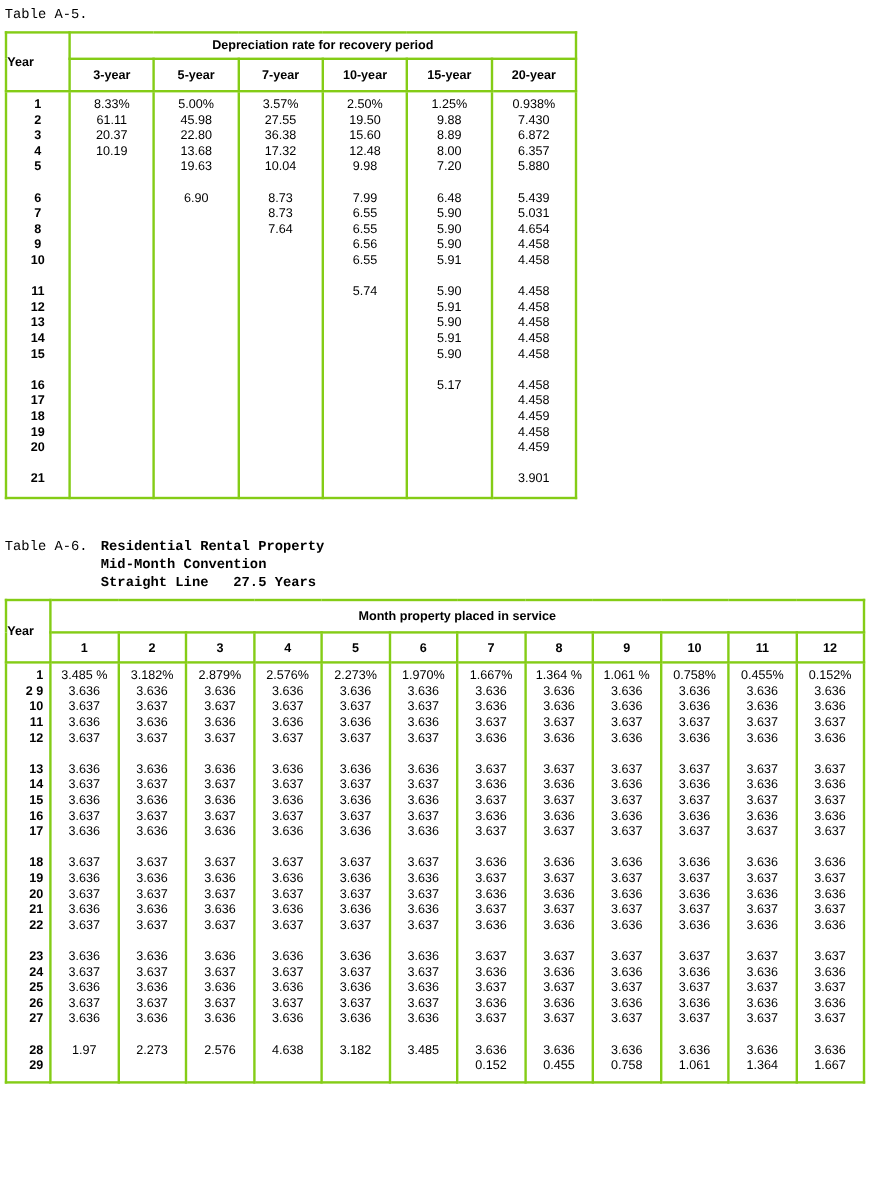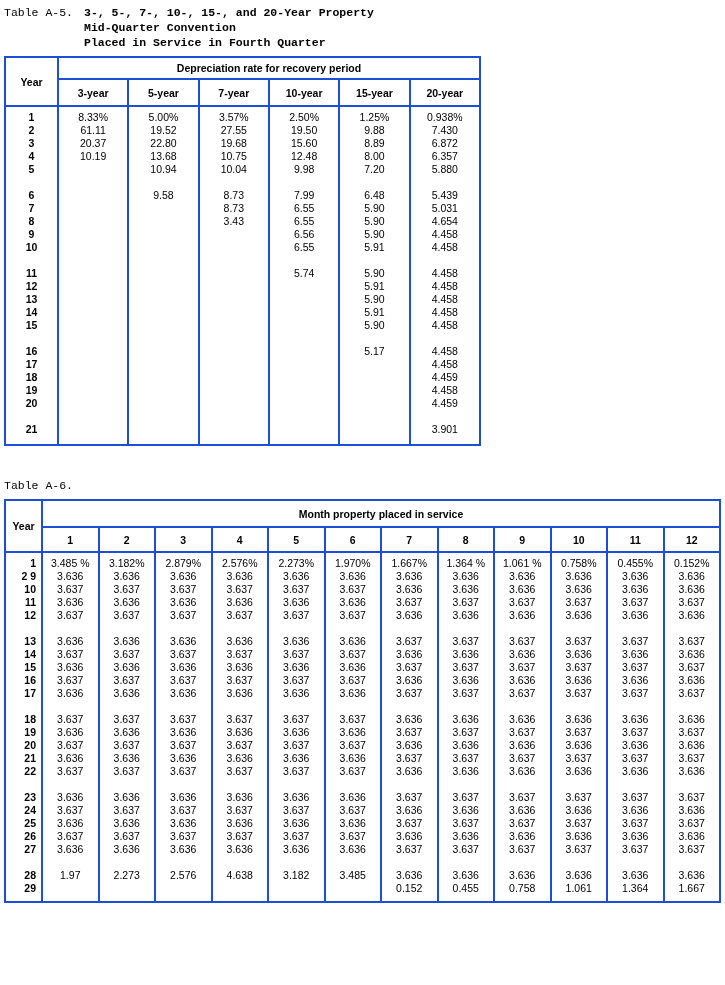--- a/index.html
+++ b/index.html
@@ -22,25 +22,25 @@
     white-space:pre;
   }
 
   
   table.grid{
     border-collapse:collapse;
     table-layout:fixed;
     margin:0;
   }
   table.grid th, table.grid td{
-    border:2px solid #1d4ed8;
+    border:2px solid #84cc16;
     padding:0;
   }
   th.year-head{
-    font-size:10.5px;font-weight:700;text-align:center;vertical-align:middle;
+    font-size:10.5px;font-weight:700;text-align:left;vertical-align:middle;
   }
   th.span-head{
     font-size:10.5px;font-weight:700;text-align:center;vertical-align:middle;
   }
   th.col-head{
     font-size:10.5px;font-weight:700;vertical-align:middle;
   }
   td.year-cell, td.data-cell{
     vertical-align:top;
   }
@@ -67,25 +67,20 @@
   .block-a6{margin-top:32px;}
 </style>
 </head>
 <body>
 
 <div class="page">
 
   <div>
     <div class="caption">
       <span class="cap-label">Table A-5.</span>
-      <span class="cap-title">
-        <div>3-, 5-, 7-, 10-, 15-, and 20-Year Property</div>
-        <div>Mid-Quarter Convention</div>
-        <div>Placed in Service in Fourth Quarter</div>
-      </span>
     </div>
     <div id="tableA5">
         <table class="grid">
           <colgroup>
             <col style="width:53px">
             <col>
             <col>
             <col>
             <col>
             <col>
@@ -154,26 +149,26 @@
                 <div class="line">&nbsp;</div>
                 <div class="line">&nbsp;</div>
                 <div class="line">&nbsp;</div>
                 <div class="line">&nbsp;</div>
                 <div class="line">&nbsp;</div>
                 <div class="line">&nbsp;</div>
                 <div class="line">&nbsp;</div>
               </td>
               <td class="data-cell">
                 <div class="line">5.00%</div>
-                <div class="line">19.52</div>
+                <div class="line">45.98</div>
                 <div class="line">22.80</div>
                 <div class="line">13.68</div>
-                <div class="line">10.94</div>
-                <div class="line">&nbsp;</div>
-                <div class="line">9.58</div>
+                <div class="line">19.63</div>
+                <div class="line">&nbsp;</div>
+                <div class="line">6.90</div>
                 <div class="line">&nbsp;</div>
                 <div class="line">&nbsp;</div>
                 <div class="line">&nbsp;</div>
                 <div class="line">&nbsp;</div>
                 <div class="line">&nbsp;</div>
                 <div class="line">&nbsp;</div>
                 <div class="line">&nbsp;</div>
                 <div class="line">&nbsp;</div>
                 <div class="line">&nbsp;</div>
                 <div class="line">&nbsp;</div>
@@ -182,27 +177,27 @@
                 <div class="line">&nbsp;</div>
                 <div class="line">&nbsp;</div>
                 <div class="line">&nbsp;</div>
                 <div class="line">&nbsp;</div>
                 <div class="line">&nbsp;</div>
                 <div class="line">&nbsp;</div>
               </td>
               <td class="data-cell">
                 <div class="line">3.57%</div>
                 <div class="line">27.55</div>
-                <div class="line">19.68</div>
-                <div class="line">10.75</div>
+                <div class="line">36.38</div>
+                <div class="line">17.32</div>
                 <div class="line">10.04</div>
                 <div class="line">&nbsp;</div>
                 <div class="line">8.73</div>
                 <div class="line">8.73</div>
-                <div class="line">3.43</div>
+                <div class="line">7.64</div>
                 <div class="line">&nbsp;</div>
                 <div class="line">&nbsp;</div>
                 <div class="line">&nbsp;</div>
                 <div class="line">&nbsp;</div>
                 <div class="line">&nbsp;</div>
                 <div class="line">&nbsp;</div>
                 <div class="line">&nbsp;</div>
                 <div class="line">&nbsp;</div>
                 <div class="line">&nbsp;</div>
                 <div class="line">&nbsp;</div>
@@ -296,20 +291,25 @@
               </td>
             </tr>
           </tbody>
         </table>
       </div>
   </div>
 
   <div class="block-a6">
     <div class="caption">
       <span class="cap-label">Table A-6.</span>
+      <span class="cap-title">
+        <div>Residential Rental Property</div>
+        <div>Mid-Month Convention</div>
+        <div>Straight Line   27.5 Years</div>
+      </span>
     </div>
     <div id="tableA6">
         <table class="grid">
           <colgroup>
             <col style="width:37px">
             <col>
             <col>
             <col>
             <col>
             <col>

